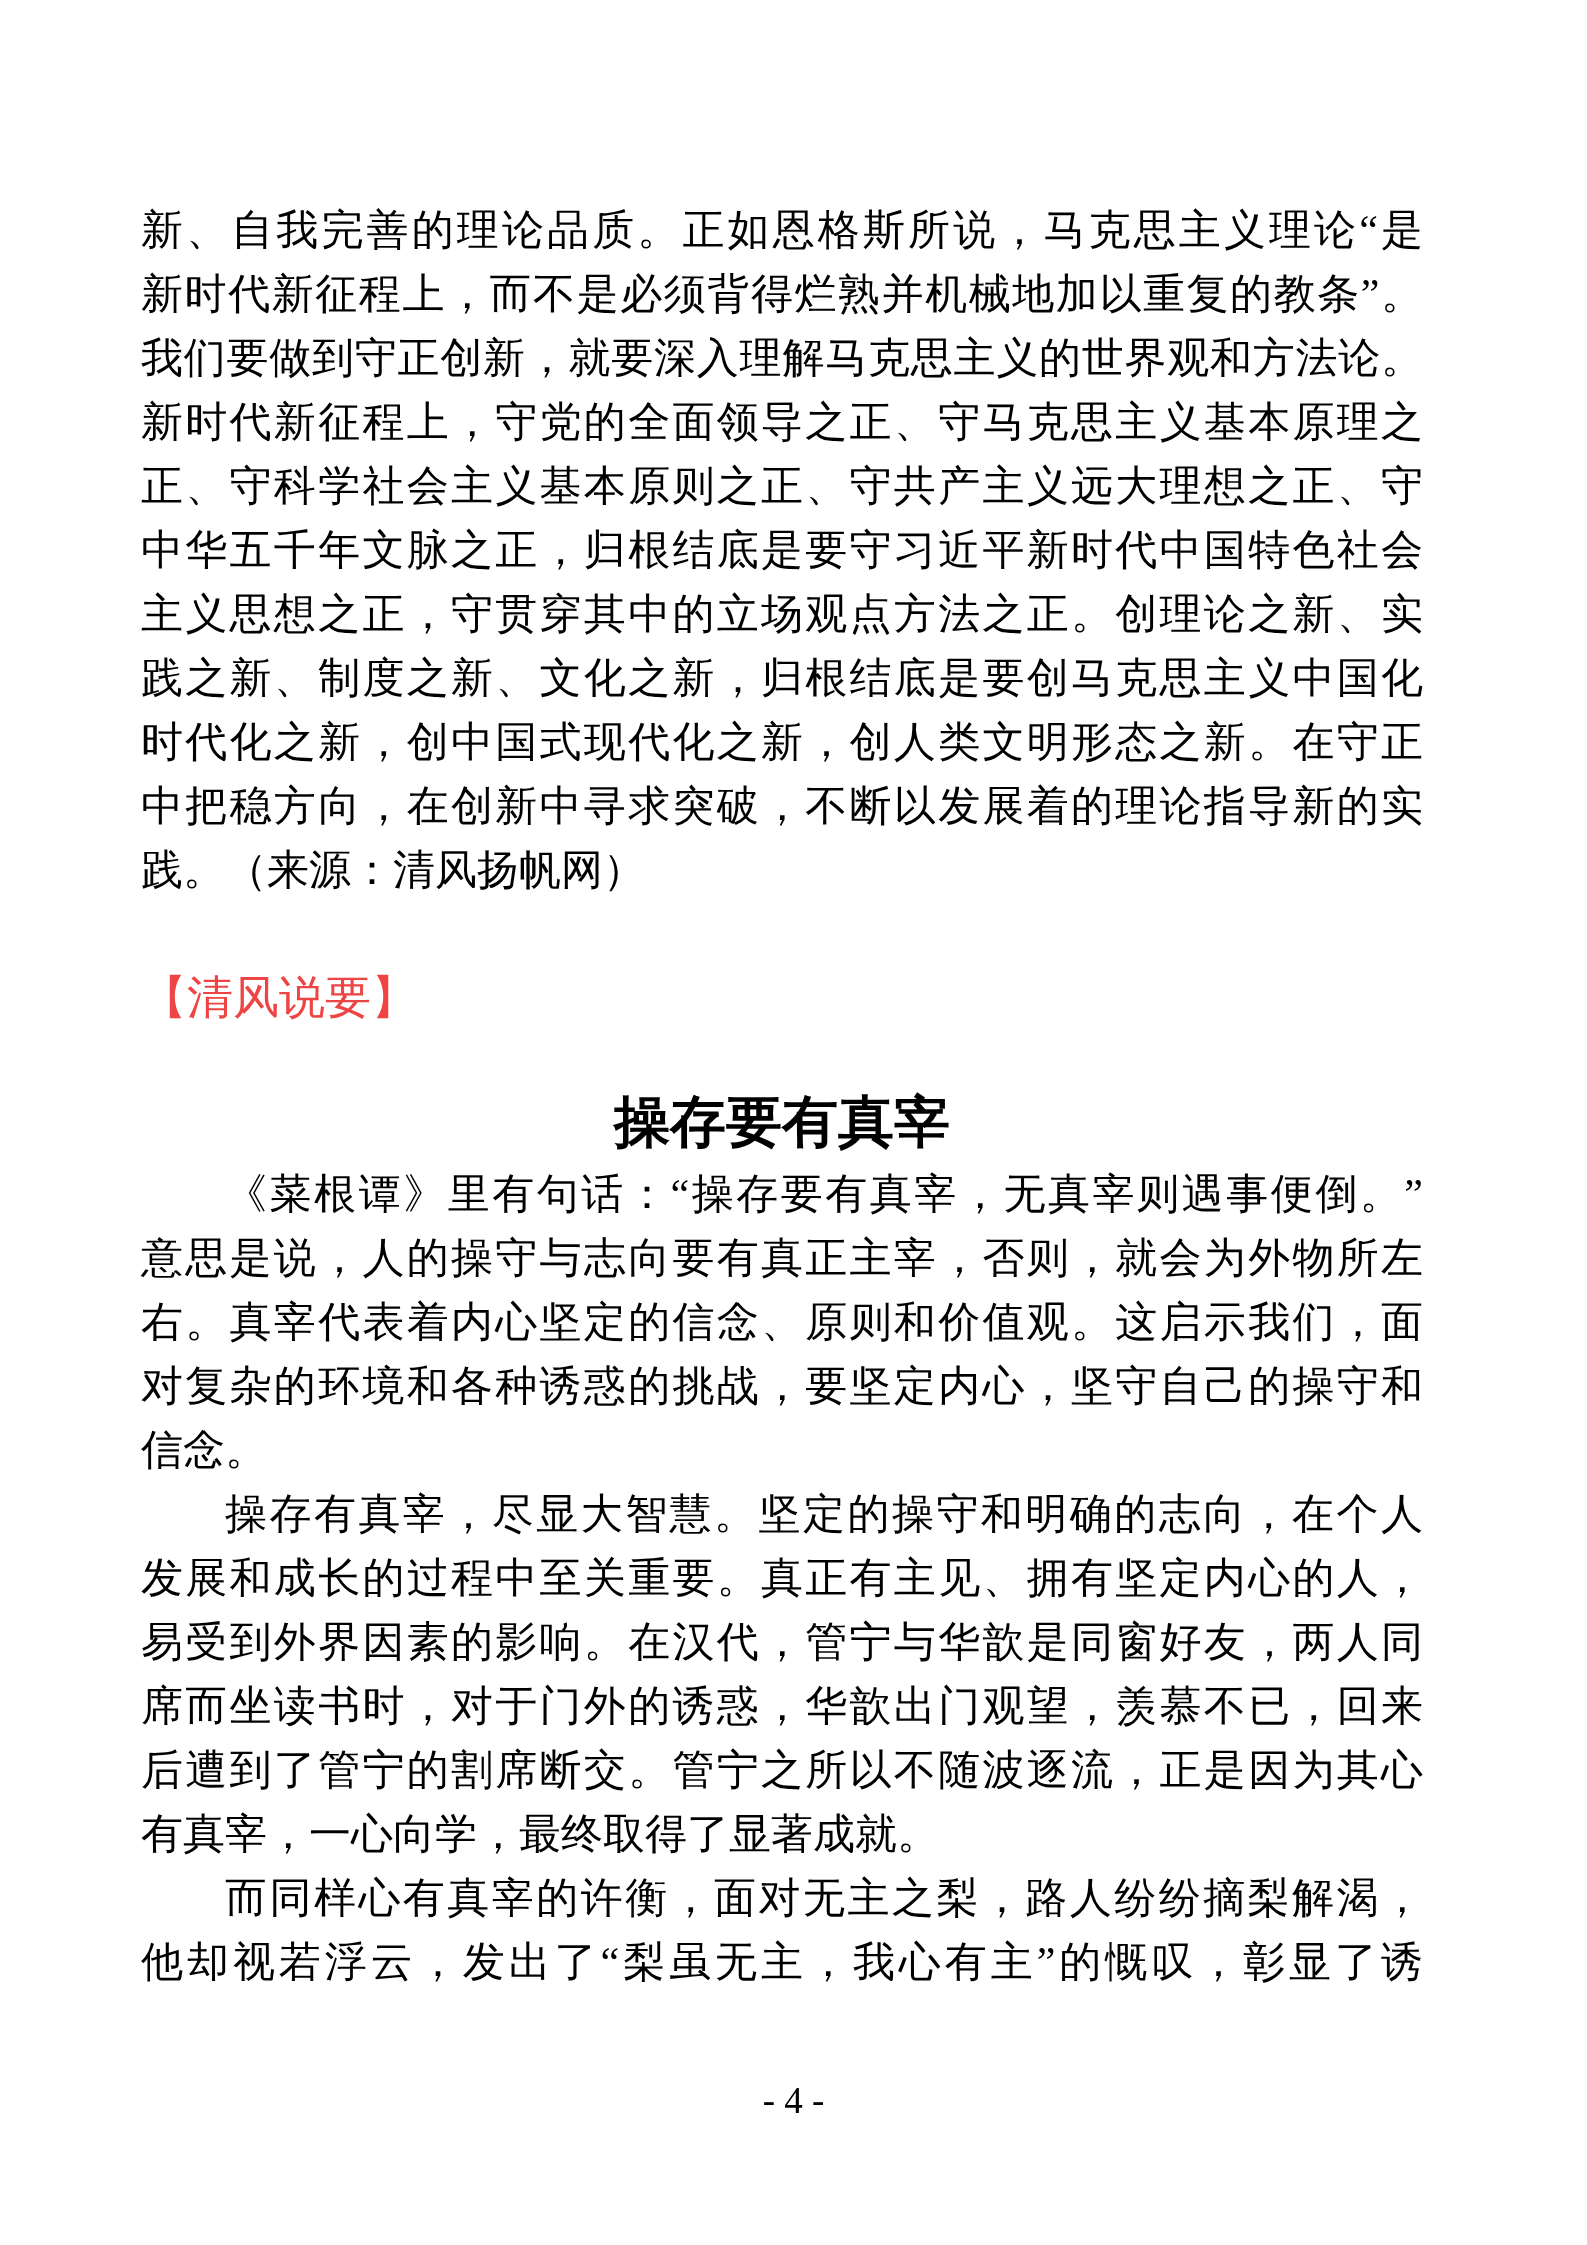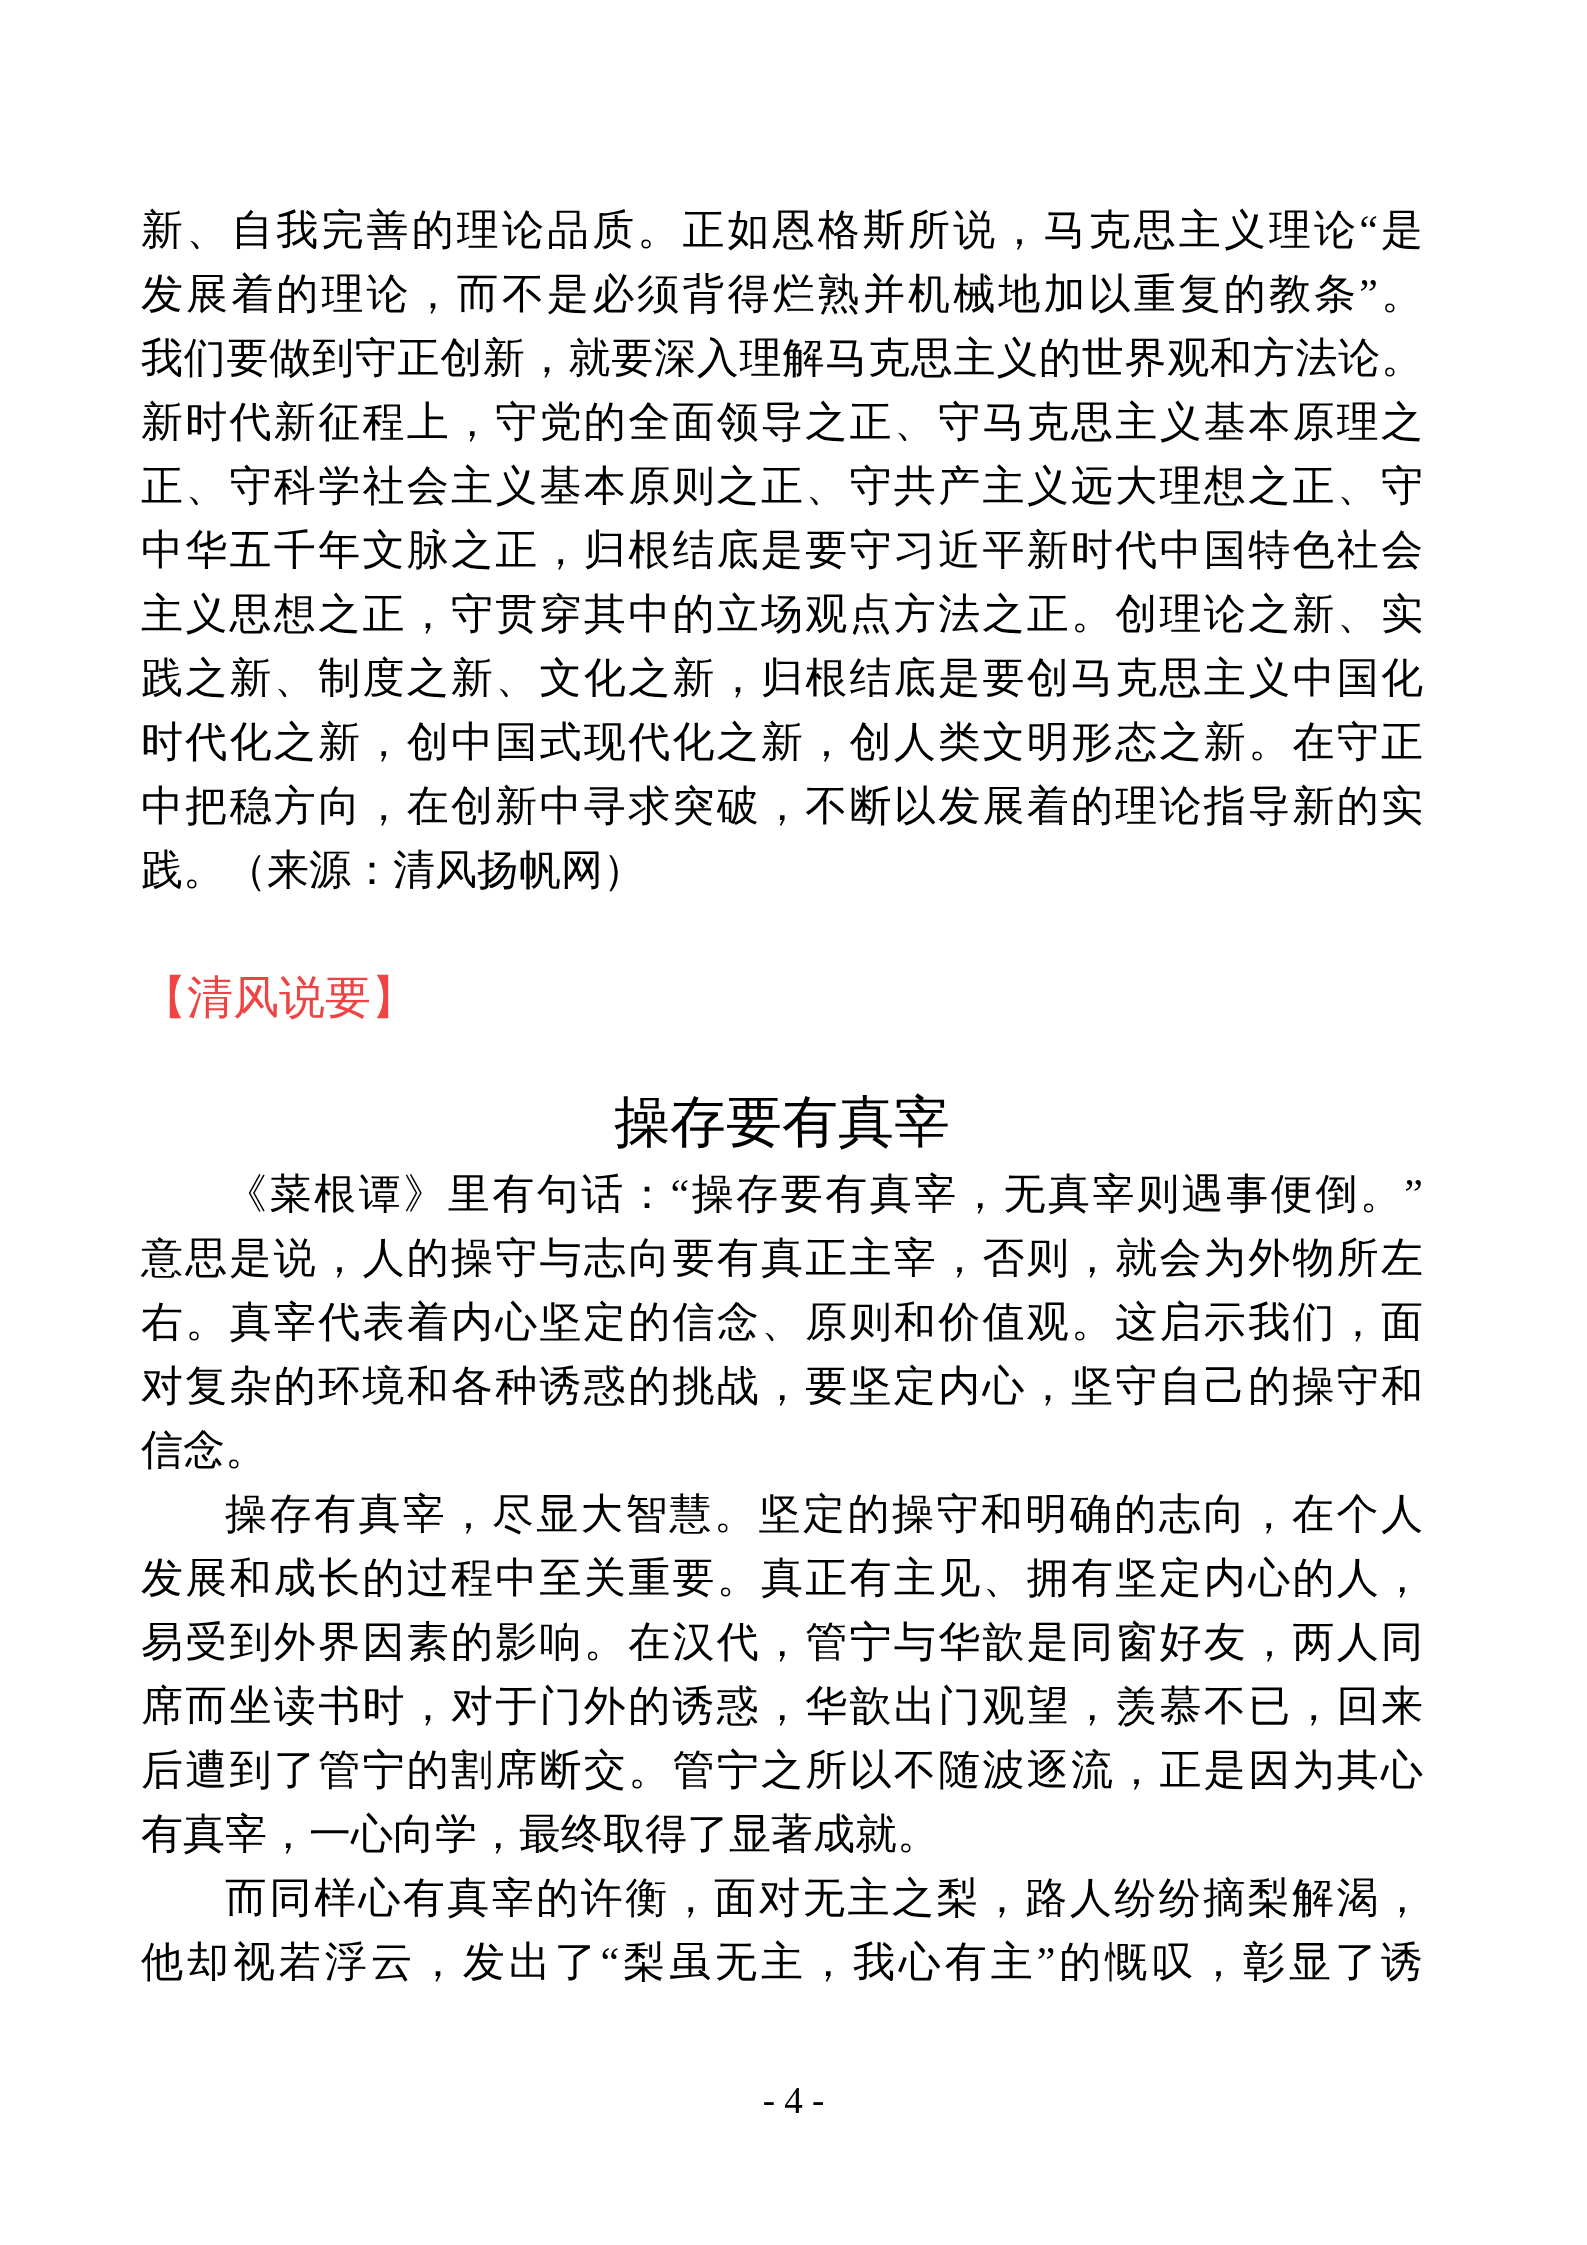--- a/index.html
+++ b/index.html
@@ -47,21 +47,21 @@
     font-size: 46px;
     line-height: 64px;
     height: 64px;
     color: #ef4444;
   }
   .article-title {
     margin-top: 52px;
     height: 80px;
     line-height: 80px;
     font-size: 56px;
-    font-weight: normal;
+    font-weight: bold;
     text-align: center;
     color: #000000;
   }
   .para { width: 100%; }
   .footer {
     position: absolute;
     top: 2075px;
     left: 0;
     width: 1587px;
     text-align: center;
@@ -70,21 +70,21 @@
     color: #000000;
   }
 </style>
 </head>
 <body>
 
 <div class="page">
   <div class="content">
     <div class="para">
         <div class="line fill">新、自我完善的理论品质。正如恩格斯所说，马克思主义理论“是</div>
-        <div class="line fill">发展着的理论，而不是必须背得烂熟并机械地加以重复的教条”。</div>
+        <div class="line fill">新时代新征程上，而不是必须背得烂熟并机械地加以重复的教条”。</div>
         <div class="line fill">我们要做到守正创新，就要深入理解马克思主义的世界观和方法论。</div>
         <div class="line fill">新时代新征程上，守党的全面领导之正、守马克思主义基本原理之</div>
         <div class="line fill">正、守科学社会主义基本原则之正、守共产主义远大理想之正、守</div>
         <div class="line fill">中华五千年文脉之正，归根结底是要守习近平新时代中国特色社会</div>
         <div class="line fill">主义思想之正，守贯穿其中的立场观点方法之正。创理论之新、实</div>
         <div class="line fill">践之新、制度之新、文化之新，归根结底是要创马克思主义中国化</div>
         <div class="line fill">时代化之新，创中国式现代化之新，创人类文明形态之新。在守正</div>
         <div class="line fill">中把稳方向，在创新中寻求突破，不断以发展着的理论指导新的实</div>
         <div class="line">践。（来源：清风扬帆网）</div>
       </div>

